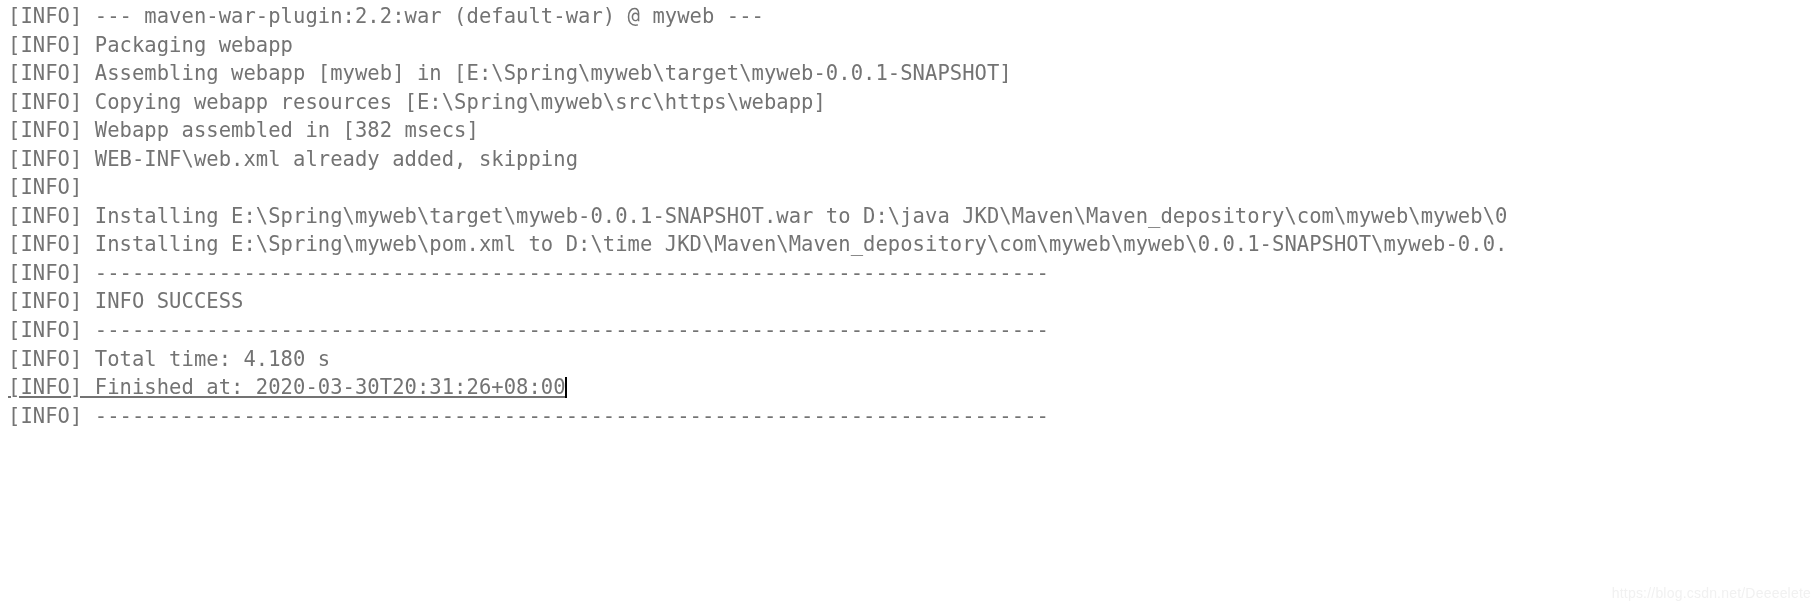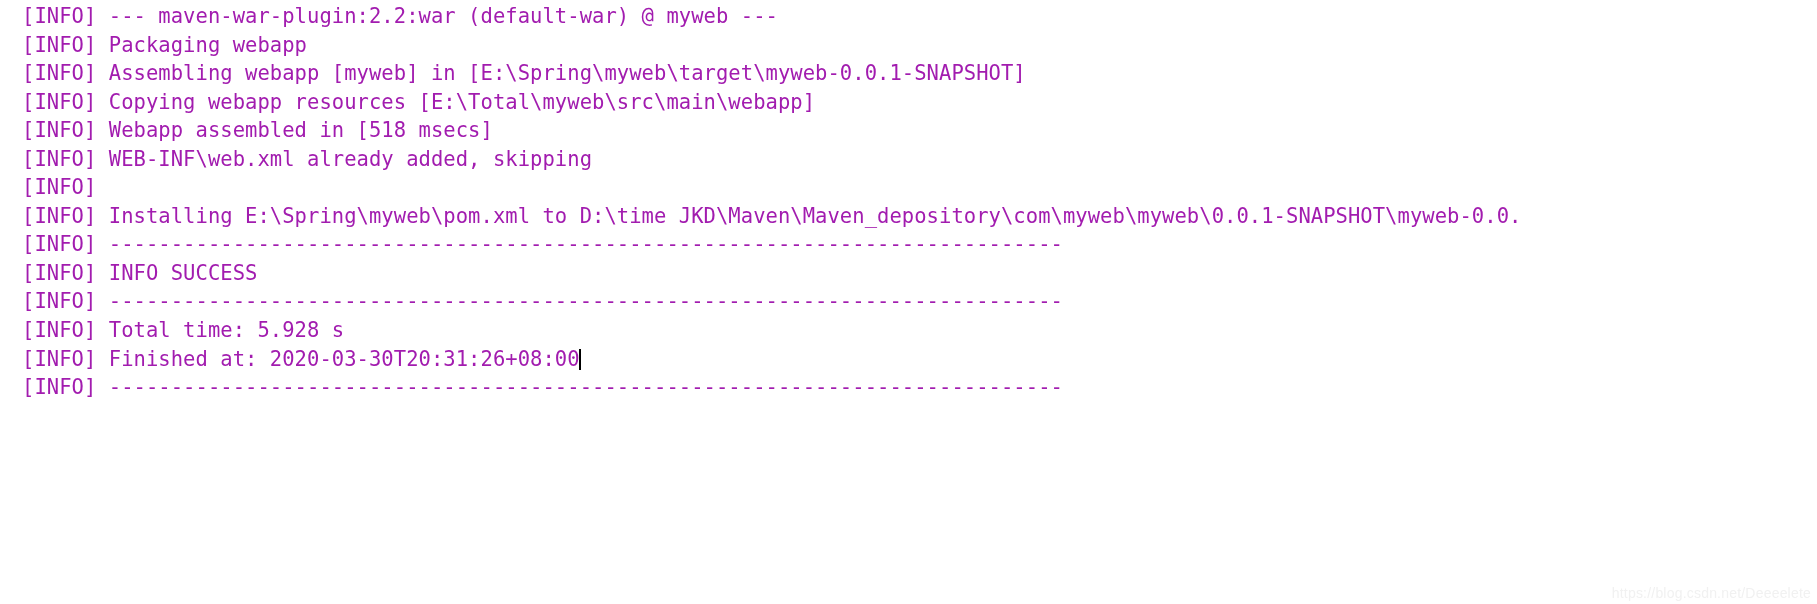--- a/index.html
+++ b/index.html
@@ -25,28 +25,29 @@
     padding-top: 2px;
     box-sizing: border-box;
   }
   .log-line {
     display: block;
     white-space: pre;
     font-family: "DejaVu Sans Mono", "Liberation Mono", monospace;
     font-size: 20.5px;
     line-height: 28.55px;
     height: 28.55px;
-    color: #a21caf;
+    color: #737373;
     letter-spacing: 0.05px;
-    padding-left: 22px;
+    padding-left: 8px;
     overflow: hidden;
     text-overflow: clip;
   }
   .log-line.has-caret {
     position: relative;
+    text-decoration: underline;
   }
   .caret {
     display: inline-block;
     width: 0;
     border-left: 2px solid #000000;
     height: 21px;
     vertical-align: -4px;
     margin-left: -1px;
   }
   #watermark {
@@ -61,26 +62,27 @@
     user-select: none;
   }
 </style>
 </head>
 <body>
 
 <div id="console-output">
     <div class="log-line">[INFO] --- maven-war-plugin:2.2:war (default-war) @ myweb ---</div>
     <div class="log-line">[INFO] Packaging webapp</div>
     <div class="log-line">[INFO] Assembling webapp [myweb] in [E:\Spring\myweb\target\myweb-0.0.1-SNAPSHOT]</div>
-    <div class="log-line">[INFO] Copying webapp resources [E:\Total\myweb\src\main\webapp]</div>
-    <div class="log-line">[INFO] Webapp assembled in [518 msecs]</div>
+    <div class="log-line">[INFO] Copying webapp resources [E:\Spring\myweb\src\https\webapp]</div>
+    <div class="log-line">[INFO] Webapp assembled in [382 msecs]</div>
     <div class="log-line">[INFO] WEB-INF\web.xml already added, skipping</div>
     <div class="log-line">[INFO] </div>
+    <div class="log-line">[INFO] Installing E:\Spring\myweb\target\myweb-0.0.1-SNAPSHOT.war to D:\java JKD\Maven\Maven_depository\com\myweb\myweb\0</div>
     <div class="log-line">[INFO] Installing E:\Spring\myweb\pom.xml to D:\time JKD\Maven\Maven_depository\com\myweb\myweb\0.0.1-SNAPSHOT\myweb-0.0.</div>
     <div class="log-line">[INFO] -----------------------------------------------------------------------------</div>
     <div class="log-line">[INFO] INFO SUCCESS</div>
     <div class="log-line">[INFO] -----------------------------------------------------------------------------</div>
-    <div class="log-line">[INFO] Total time: 5.928 s</div>
+    <div class="log-line">[INFO] Total time: 4.180 s</div>
     <div class="log-line has-caret"><span>[INFO] Finished at: 2020-03-30T20:31:26+08:00</span><span class="caret"></span></div>
     <div class="log-line">[INFO] -----------------------------------------------------------------------------</div>
   </div>
 
 <div id="watermark">https://blog.csdn.net/Deeeelete</div>
 
 </body></html>

